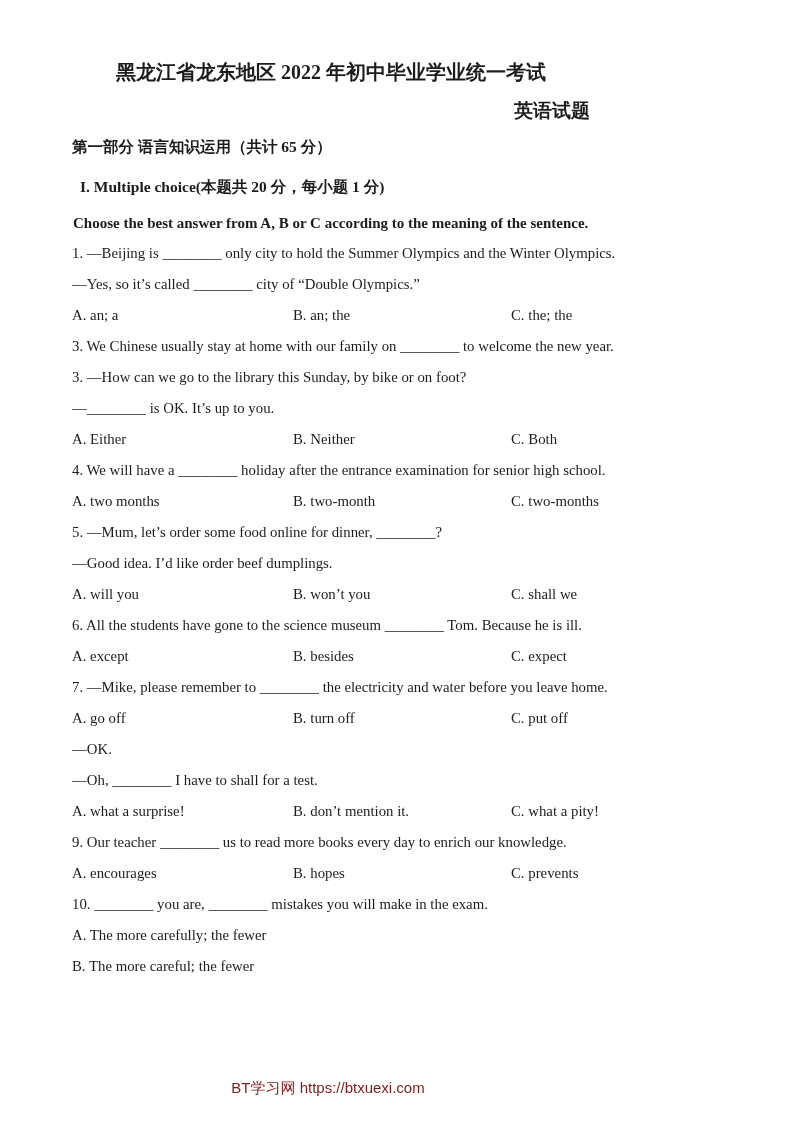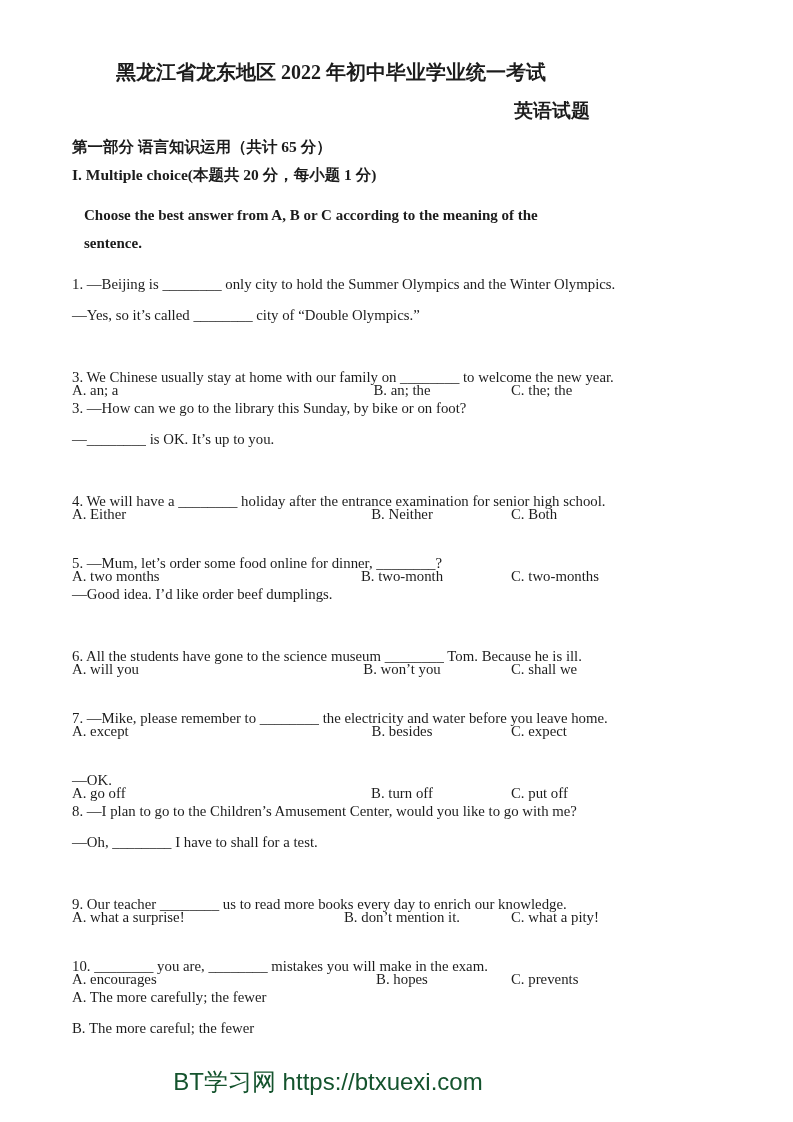--- a/index.html
+++ b/index.html
@@ -27,60 +27,59 @@
     line-height: 32px;
   }
   .subtitle {
     margin: 8px 0 0 0;
     font-size: 19px;
     font-weight: bold;
     text-align: right;
     line-height: 30px;
   }
   .part-heading {
-    margin: 7px 0 0 0;
+    margin: 7px 0 12px 0;
     font-size: 15.5px;
     font-weight: bold;
     line-height: 28px;
   }
   .type-heading {
-    margin: 0;
+    margin: 8px;
     font-size: 15.5px;
     font-weight: bold;
     line-height: 28px;
   }
   .instruction {
-    margin: 12px;
+    margin: 1px;
     font-size: 15px;
     font-weight: bold;
     line-height: 28px;
   }
   .line {
     margin: 0;
     font-size: 14.8px;
     line-height: 31px;
     height: 31px;
     white-space: nowrap;
   }
   .options-row .opt {
     display: inline-block;
     vertical-align: top;
-    margin-top: 44px;
   }
   .options-row .opt-0 { width: 221px; }
-  .options-row .opt-1 { width: 218px; text-align: center; }
+  .options-row .opt-1 { width: 218px; }
   .footer {
     position: absolute;
     left: 0;
     right: 0;
     bottom: 24px;
     text-align: center;
     font-family: "Liberation Sans", "DejaVu Sans", sans-serif;
-    font-size: 24px;
-    color: #14532d;
+    font-size: 15px;
+    color: #7f1d1d;
   }
 </style>
 </head>
 <body>
 
 <div class="page">
   <div class="content">
     <h1 class="title">黑龙江省龙东地区 2022 年初中毕业学业统一考试</h1>
     <h2 class="subtitle">英语试题</h2>
     <p class="part-heading">第一部分  语言知识运用（共计 65 分）</p>
@@ -97,21 +96,20 @@
         <p class="line stem">4. We will have a ________ holiday after the entrance examination for senior high school.</p>
         <p class="line options-row"><span class="opt opt-0">A. two months</span><span class="opt opt-1">B. two-month</span><span class="opt opt-2">C. two-months</span></p>
         <p class="line stem">5. —Mum, let’s order some food online for dinner, ________?</p>
         <p class="line stem">—Good idea. I’d like order beef dumplings.</p>
         <p class="line options-row"><span class="opt opt-0">A. will you</span><span class="opt opt-1">B. won’t you</span><span class="opt opt-2">C. shall we</span></p>
         <p class="line stem">6. All the students have gone to the science museum ________ Tom. Because he is ill.</p>
         <p class="line options-row"><span class="opt opt-0">A. except</span><span class="opt opt-1">B. besides</span><span class="opt opt-2">C. expect</span></p>
         <p class="line stem">7. —Mike, please remember to ________ the electricity and water before you leave home.</p>
         <p class="line options-row"><span class="opt opt-0">A. go off</span><span class="opt opt-1">B. turn off</span><span class="opt opt-2">C. put off</span></p>
         <p class="line stem">—OK.</p>
-        <p class="line stem">8. —I plan to go to the Children’s Amusement Center, would you like to go with me?</p>
         <p class="line stem">—Oh, ________ I have to shall for a test.</p>
         <p class="line options-row"><span class="opt opt-0">A. what a surprise!</span><span class="opt opt-1">B. don’t mention it.</span><span class="opt opt-2">C. what a pity!</span></p>
         <p class="line stem">9. Our teacher ________ us to read more books every day to enrich our knowledge.</p>
         <p class="line options-row"><span class="opt opt-0">A. encourages</span><span class="opt opt-1">B. hopes</span><span class="opt opt-2">C. prevents</span></p>
         <p class="line stem">10. ________ you are, ________ mistakes you will make in the exam.</p>
         <p class="line stacked-option">A. The more carefully; the fewer</p>
         <p class="line stacked-option">B. The more careful; the fewer</p>
       </div>
   </div>
   <div class="footer">BT学习网 https://btxuexi.com</div>

